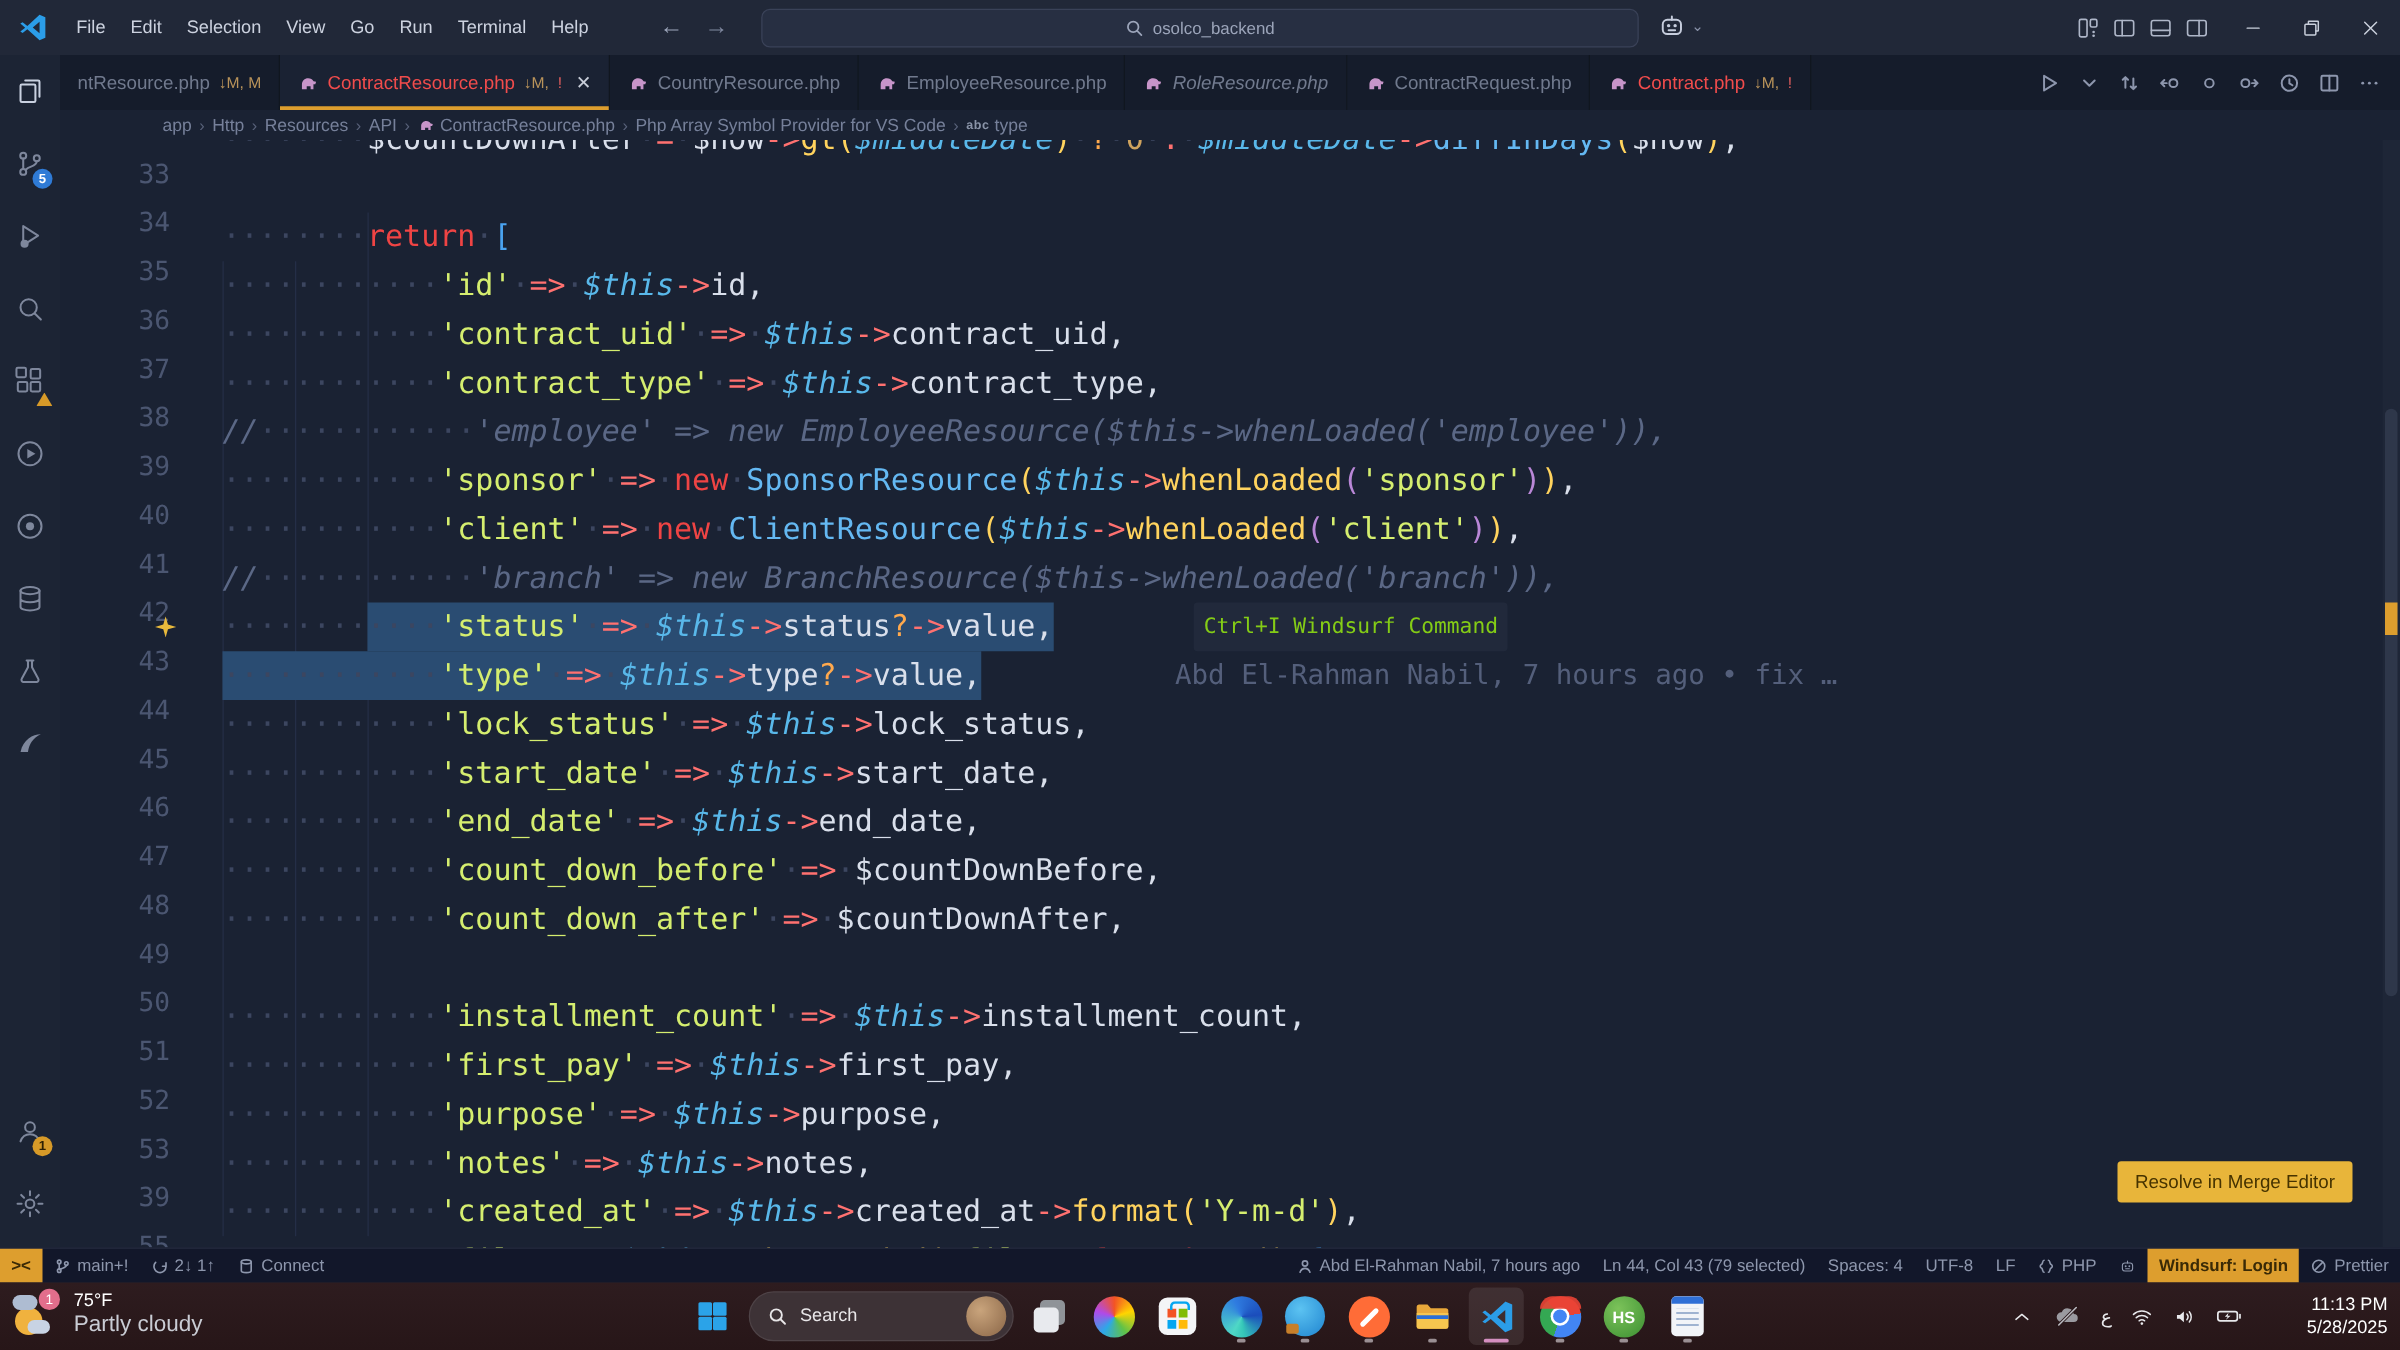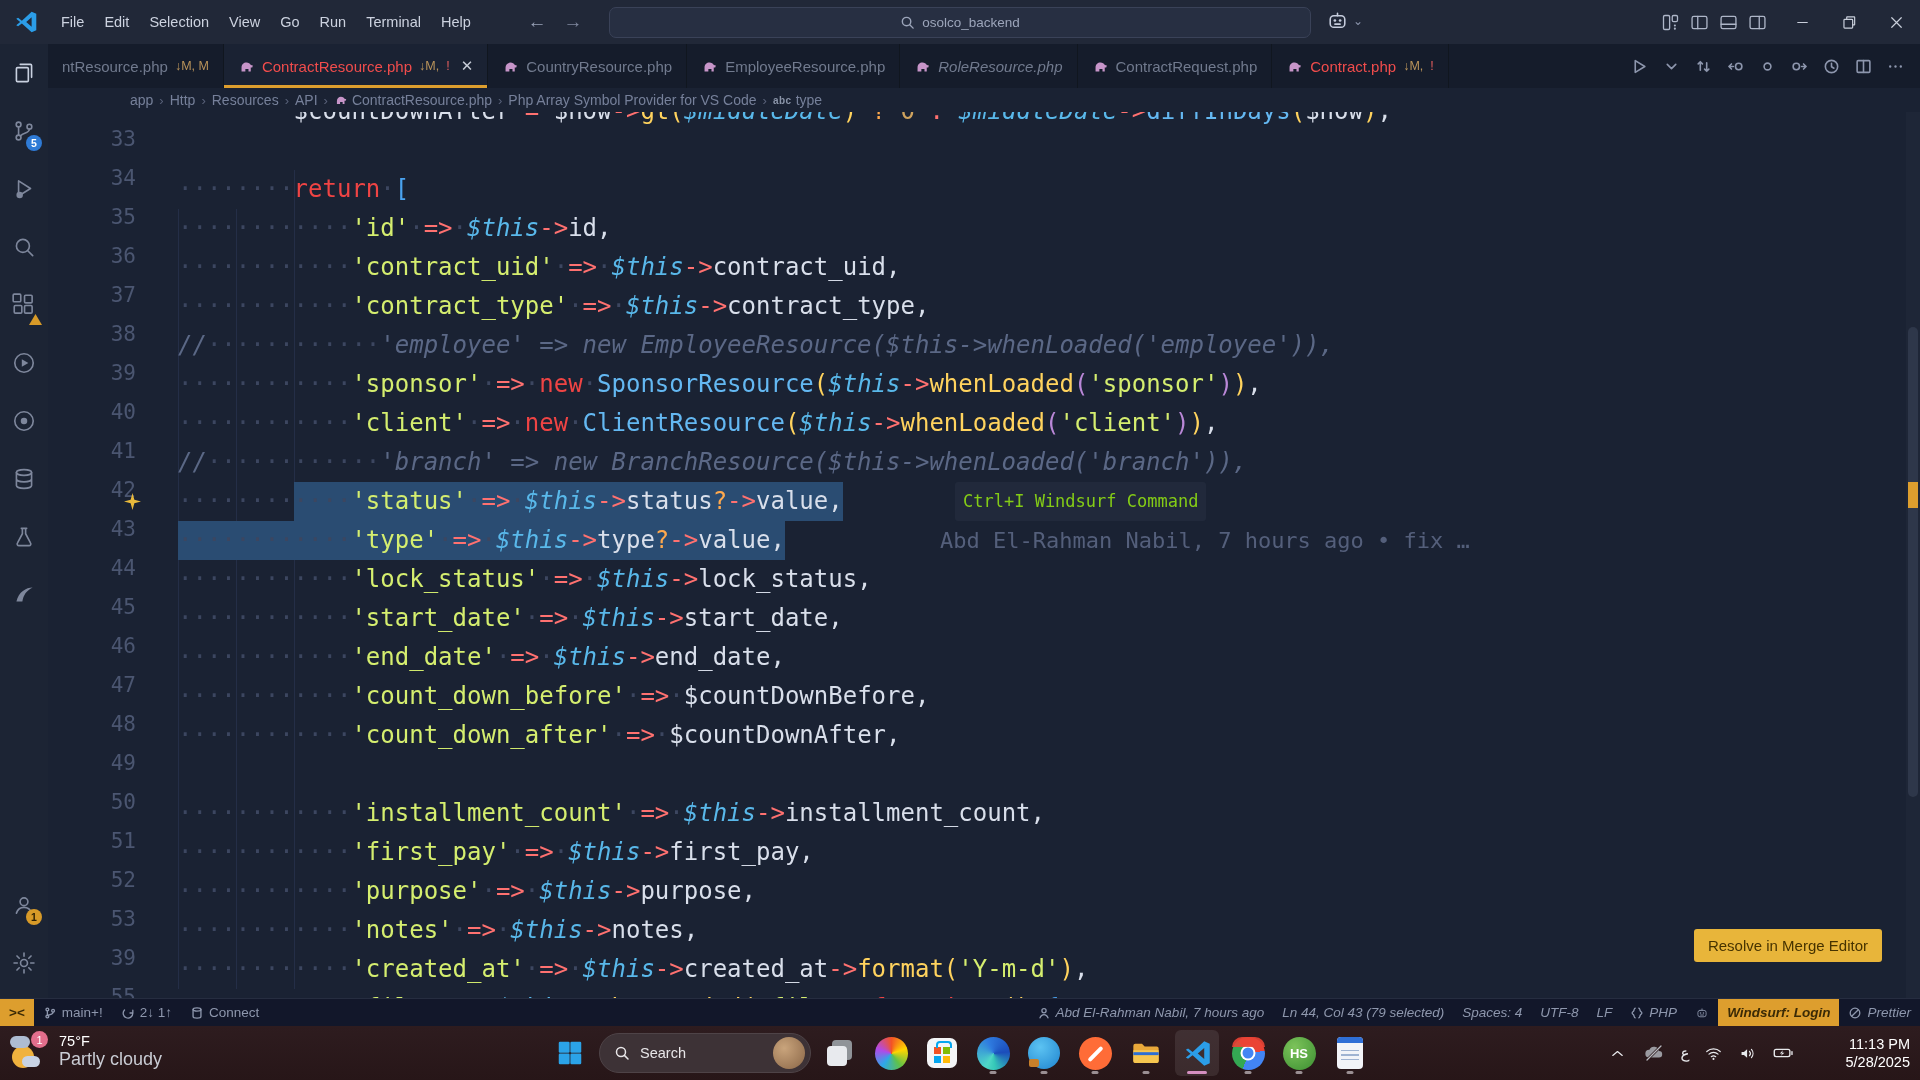--- a/index.html
+++ b/index.html
@@ -77,21 +77,21 @@
   #scroll-thumb{position:absolute;right:2px;top:215px;width:10px;height:470px;background:rgba(121,134,160,.18);border-radius:5px;}
   #ruler-marker{position:absolute;right:2px;top:370px;width:10px;height:26px;background:#dd9e2e;}
   #resolve-btn{position:absolute;right:38px;bottom:36px;background:#e8b53a;color:#463300;font-size:15px;
     padding:8px 14px;border-radius:3px;border:none;font-family:inherit;}
   
   #statusbar{position:absolute;left:0;top:998px;width:1920px;height:28px;background:#12172a;border-top:1px solid #262d40;
     display:flex;align-items:center;font-size:13.5px;color:#8e97ad;box-sizing:border-box;}
   .sb-item{display:flex;align-items:center;gap:5px;padding:0 9px;height:100%;white-space:nowrap;}
   .sb-item .ic{width:14px;height:14px;}
   .sb-gold{background:#dd9e2e;color:#3a2a06;font-weight:bold;}
-  #sb-right{margin-left:auto;display:flex;height:100%;align-items:center;font-style:italic;}
+  #sb-right{margin-left:auto;display:flex;height:100%;align-items:center;}
   
   #taskbar{position:absolute;left:0;top:1026px;width:1920px;height:54px;background:linear-gradient(#2e1c1f,#271618);}
   #weather{position:absolute;left:10px;top:5px;display:flex;align-items:center;gap:9px;color:#fff;}
   #weather-icon{position:relative;width:40px;height:40px;}
   .w-moon{position:absolute;left:2px;bottom:3px;width:22px;height:22px;border-radius:50%;background:#f0b23e;}
   .w-cloud{position:absolute;left:0px;top:5px;width:20px;height:12px;border-radius:7px;background:#aebcd2;}
   .w-cloud2{position:absolute;left:12px;bottom:4px;width:18px;height:11px;border-radius:7px;background:#c8d3e4;}
   .w-badge{position:absolute;right:2px;top:0px;width:17px;height:17px;border-radius:50%;background:#e26e8c;color:#fff;
     font-size:11px;display:flex;align-items:center;justify-content:center;}
   #weather-temp{font-size:14.5px;} #weather-cond{font-size:18px;color:#c9ccd4;}

